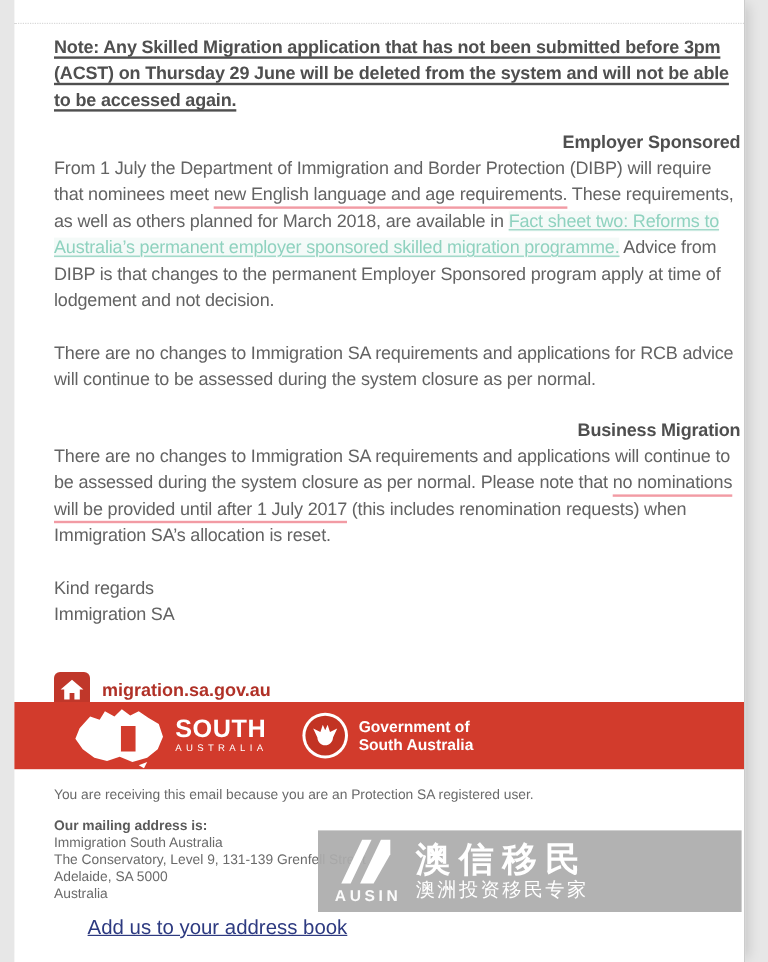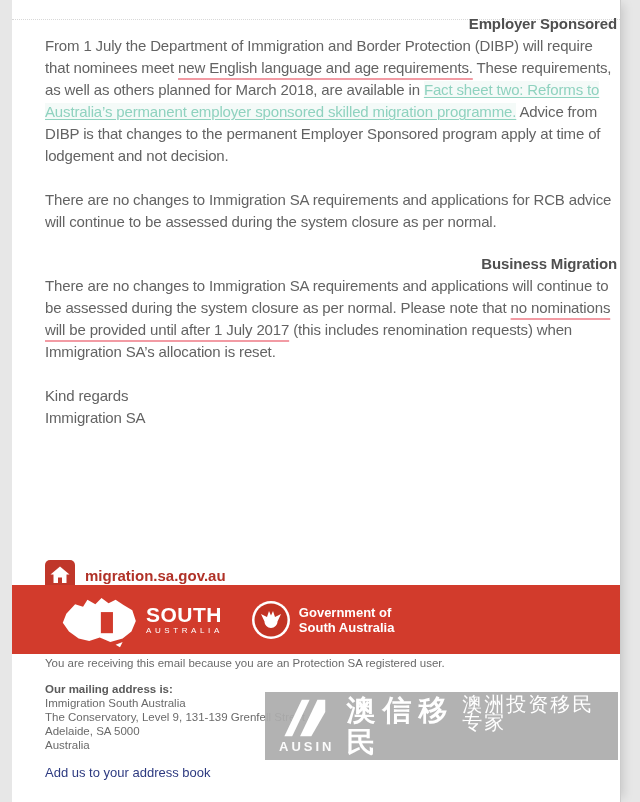--- a/index.html
+++ b/index.html
@@ -58,21 +58,21 @@
     display:flex; align-items:center; gap:10px;
   }
   .house-btn { width:30px; height:30px; display:block; cursor:pointer; }
   .site-link {
     font-size:15px; font-weight:bold;
     color:var(--site-link-red, #b03127);
     text-decoration:none; cursor:pointer;
   }
   .banner {
     position:absolute; top:585px; left:0;
-    width:608px; height:69px;
+    width:608px; height:56px;
     background:var(--banner-red, #d23b2c);
     display:flex; align-items:center;
     padding-left:42px; box-sizing:border-box;
   }
   .brand-group { display:flex; align-items:center; }
   .brand-text { margin-left:4px; color:#ffffff; }
   .brand-line1 { font-size:21px; font-weight:bold; letter-spacing:0.5px; line-height:21px; }
   .brand-line2 { font-size:8px; letter-spacing:3.6px; line-height:10px; margin-top:1px; }
   .gov-group { display:flex; align-items:center; margin-left:28px; gap:8px; }
   .gov-text { color:#ffffff; font-size:13px; font-weight:bold; line-height:15px; }
@@ -80,46 +80,47 @@
     position:absolute; top:656px; left:33px; width:560px;
     font-size:11.5px; line-height:14px; color:#6a6a6a;
   }
   .copyright { margin:0; font-style:italic; }
   .receiving { margin:0; }
   .mailing { margin:12px 0 0 0; }
   .mailing-label { font-weight:bold; color:#5a5a5a; }
   .addr-line { margin:0; }
   .address-book {
     display:inline-block; margin-top:14px;
-    font-size:13px;
+    font-size:17px;
     color:var(--address-book-navy, #2d3a80);
-    cursor:pointer;
+    text-decoration:underline; cursor:pointer;margin-left:28px;
   }
   .watermark {
     position:absolute; top:692px; left:253px;
     width:353px; height:68px;
     background:rgba(172,172,172,0.93);
     color:#ffffff;
     display:flex; align-items:center;
     box-sizing:border-box; padding:4px 14px; gap:12px;
     z-index:5;
   }
   .wm-left { display:flex; flex-direction:column; align-items:center; }
   .wm-en { font-size:13px; letter-spacing:3px; line-height:16px; margin-top:1px; font-weight:bold; opacity:0.95; }
-  .wm-right { display:flex; flex-direction:row; }
+  .wm-right { display:flex; flex-direction:column;align-items:center; }
   .wm-cn { font-size:29px; font-weight:bold; letter-spacing:7px; line-height:32px; }
-  .wm-tagline { font-size:20px; letter-spacing:2px; line-height:18px; margin-top:1px; }
+  .wm-tagline { font-size:16px; letter-spacing:2px; line-height:18px; margin-top:1px; }
 </style>
 </head>
 <body>
 
 <div class="page">
   <div class="top-dotted"></div>
 
   <div class="content">
+    <p class="note">Note: Any Skilled Migration application that has not been submitted before 3pm (ACST) on Thursday 29 June will be deleted from the system and will not be able to be accessed again.</p>
 
     <h3 class="sec-heading">Employer Sponsored</h3>
     <p class="para"><span>From 1 July the Department of Immigration and Border Protection (DIBP) will require that nominees meet </span><span class="pink-underline">new English language and age requirements.</span><span> These requirements, as well as others planned for March 2018, are available in </span><a class="teal-link">Fact sheet two: Reforms to Australia’s permanent employer sponsored skilled migration programme.</a><span> Advice from DIBP is that changes to the permanent Employer Sponsored program apply at time of lodgement and not decision.</span></p>
 
     <p class="para rcb">There are no changes to Immigration SA requirements and applications for RCB advice will continue to be assessed during the system closure as per normal.</p>
 
     <h3 class="sec-heading business">Business Migration</h3>
     <p class="para"><span>There are no changes to Immigration SA requirements and applications will continue to be assessed during the system closure as per normal. Please note that </span><span class="pink-underline">no nominations will be provided until after 1 July 2017</span><span> (this includes renomination requests) when Immigration SA’s allocation is reset.</span></p>
 
     <p class="signoff">

